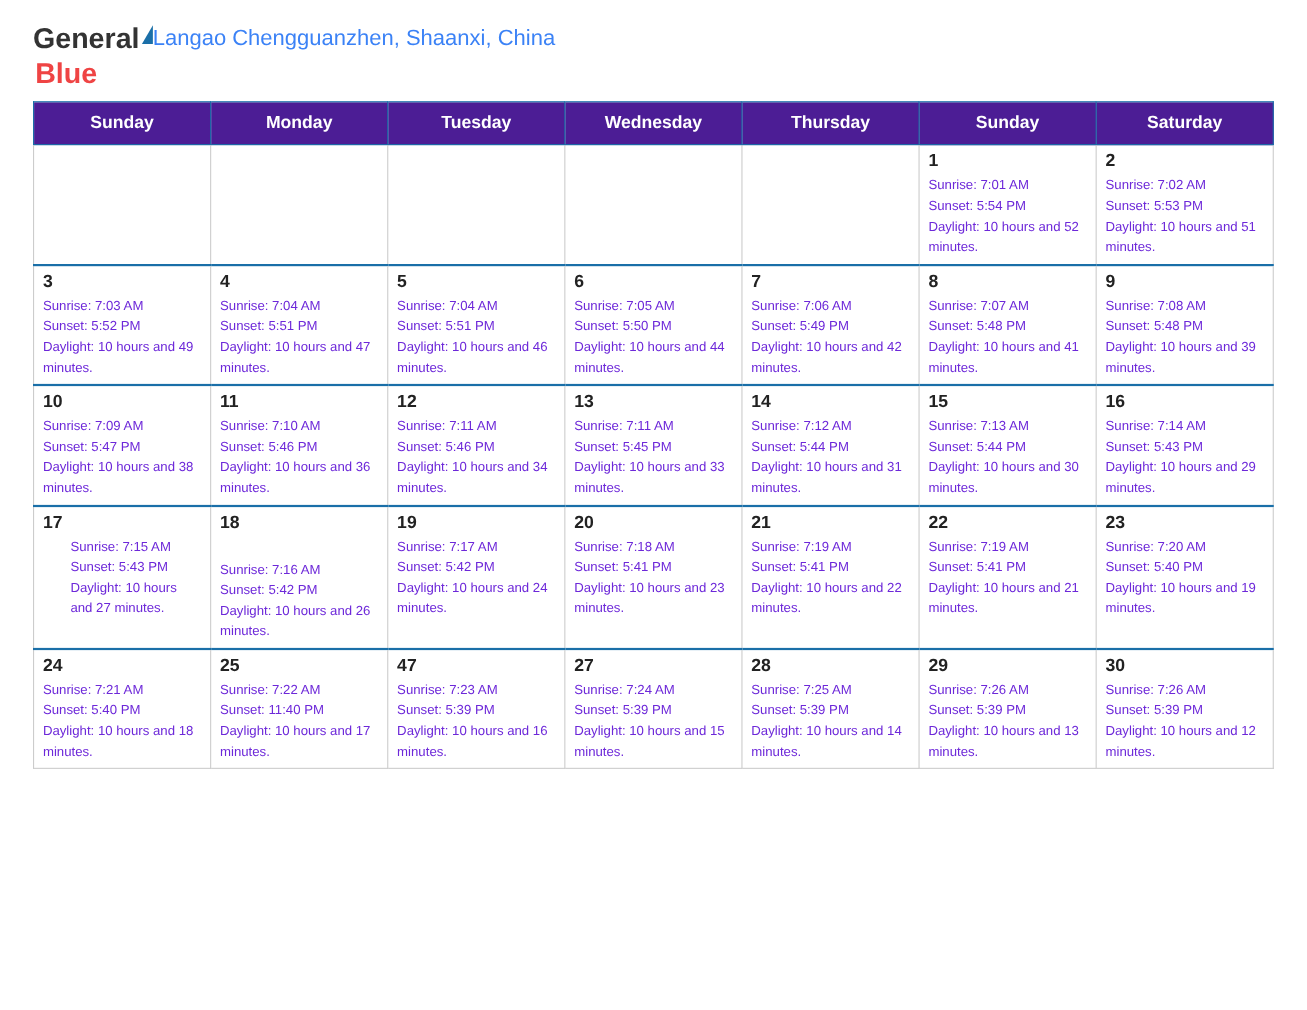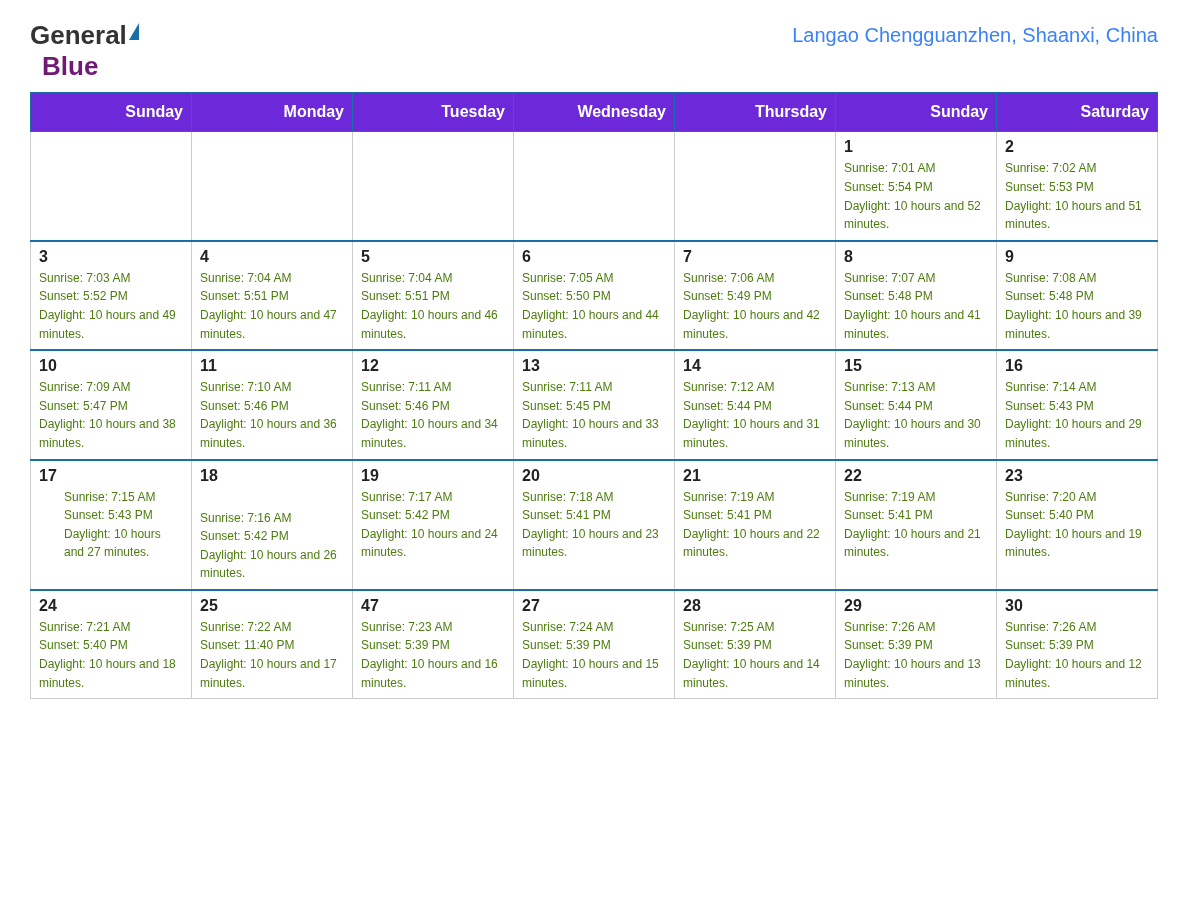--- a/index.html
+++ b/index.html
@@ -4,21 +4,20 @@
   <style>
     * { box-sizing: border-box; margin: 0; padding: 0; }
     body {
       font-family: Arial, sans-serif;
       background: #fff;
       padding: 20px 30px;
       color: #333;
     }
     .header-section {
       display: flex;
-      justify-content: space-between;
       align-items: flex-start;
       margin-bottom: 10px;
     }
     .logo-area {
       display: flex;
       flex-direction: column;
       align-items: flex-start;
     }
     .title-area {
       text-align: right;
@@ -33,63 +32,63 @@
       font-size: 20px;
       color: #3b82f6;
       margin-top: 4px;
     }
     .calendar-table {
       width: 100%;
       border-collapse: collapse;
       margin-top: 10px;
     }
     .calendar-table th {
-      background-color: #6d28d9;
+      background-color: #4c1d95;
       color: #fff;
       font-size: 16px;
       font-weight: bold;
       padding: 10px 8px;
-      text-align: right;
+      text-align: center;
       border: 1px solid #1a6fa8;
     }
     .calendar-table td {
       vertical-align: top;
       border: 1px solid #ccc;
       padding: 6px 8px;
       width: 14.28%;
       min-height: 110px;
       font-size: 12.5px;
       color: #333;
     }
     .day-number {
       font-size: 16px;
       font-weight: bold;
       color: #222;
       margin-bottom: 3px;
     }
     .day-info {
       font-size: 12px;
-      color: #4d7c0f;
+      color: #6d28d9;
       line-height: 1.55;
     }
     .empty-cell {
       background: #fff;
     }
     .row-separator td {
       border-top: 2px solid #1a6fa8;
     }
   </style>
 </head>
 <body>
 
 <div class="header-section">
   <div class="logo-area">
     <div style="line-height:1.2;">
       <span style="font-size:26px; font-weight:bold; color:#333;">General</span><span style="display:inline-block; width:0; height:0; border-left:10px solid transparent; border-right:0px solid transparent; border-bottom:17px solid #1a6fa8; margin-left:2px; position:relative; top:-4px;"></span><br>
-      <span style="font-size:26px; font-weight:bold; color:#701a75; margin-left:12px;">Blue</span>
+      <span style="font-size:26px; font-weight:bold; color:#ef4444; margin-left:2px;">Blue</span>
     </div>
   </div>
   <div class="title-area">
     <div class="location-title">Langao Chengguanzhen, Shaanxi, China</div>
   </div>
 </div>
 
 <table class="calendar-table">
   <thead>
     <tr>

